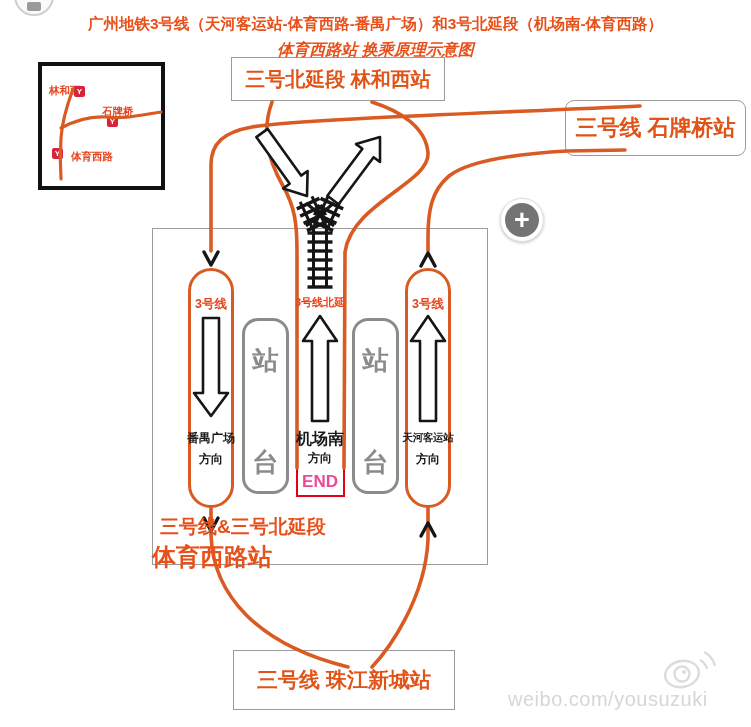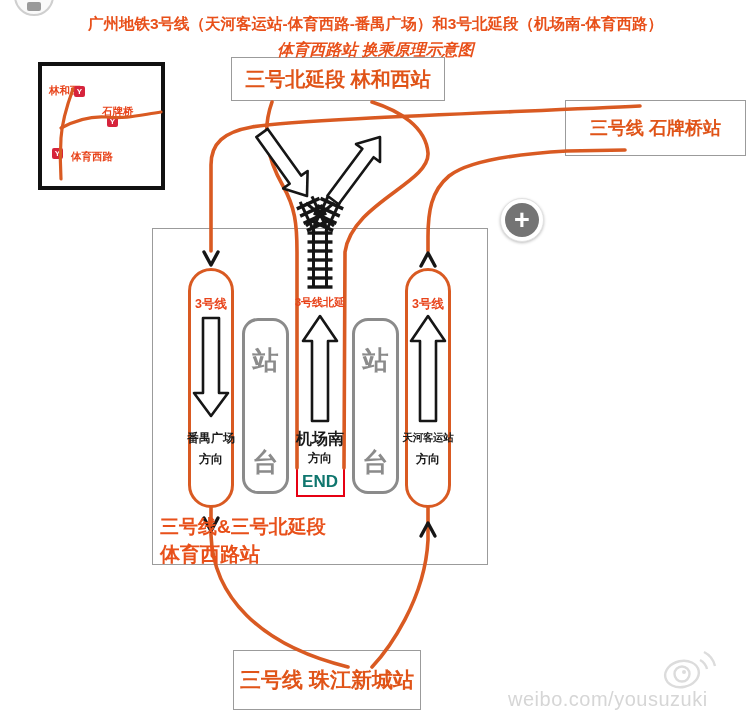--- a/index.html
+++ b/index.html
@@ -9,21 +9,21 @@
   .ttl{width:751px;text-align:center;font-weight:bold;color:#E8501A;z-index:3;margin-top:8px;}
   .callout{background:#fff;border:1.5px solid #9b9b9b;display:flex;align-items:center;justify-content:center;
            color:#E05418;font-weight:bold;z-index:1;box-sizing:border-box;}
   .stationbox{border:1.5px solid #9b9b9b;background:#fff;z-index:0;box-sizing:border-box;}
   .capsule{border:3px solid #D95A22;border-radius:23px;background:#fff;z-index:1;box-sizing:border-box;}
   .platform{border:3px solid #8b8b8b;border-radius:16px;background:#fff;z-index:1;box-sizing:border-box;}
   .pchar{position:absolute;left:0;width:100%;text-align:center;color:#8b8b8b;font-weight:bold;font-size:26px;}
   .tracklabel{color:#E8431A;font-weight:bold;text-align:center;z-index:3;white-space:nowrap;}
   .dirtext{color:#1a1a1a;font-weight:bold;text-align:center;z-index:3;white-space:nowrap;}
   .endbox{border:2.5px solid #E60013;border-top:none;background:#fff;z-index:1;box-sizing:border-box;}
-  .endtext{color:#0f766e;font-weight:bold;text-align:center;z-index:3;}
+  .endtext{color:#ec4899;font-weight:bold;text-align:center;z-index:3;}
   .caption{color:#E8501A;font-weight:bold;z-index:3;}
   .inset{border:4px solid #111;background:#fff;z-index:1;box-sizing:border-box;}
   .imarker{position:absolute;width:11px;height:11px;background:#D6243C;border-radius:2px;z-index:4;
            color:#fff;font-size:8px;font-weight:bold;display:flex;align-items:center;justify-content:center;}
   .ilabel{position:absolute;color:#E8431A;font-weight:bold;font-size:10.5px;white-space:nowrap;z-index:4;}
   #lines{position:absolute;left:0;top:0;z-index:2;pointer-events:none;}
   .watermark{color:#d6d6d6;font-size:20px;letter-spacing:0.5px;z-index:3;}
   .zoombtn{width:42px;height:42px;border-radius:50%;background:#fff;border:1px solid #e2e2e2;
            box-shadow:0 1px 3px rgba(0,0,0,.25);display:flex;align-items:center;justify-content:center;z-index:5;cursor:pointer;}
   .zoombtn .inner{width:34px;height:34px;border-radius:50%;background:#747474;display:flex;align-items:center;justify-content:center;
@@ -48,24 +48,24 @@
     <span class="imarker" style="left:32px;top:20px;">Y</span>
     <span class="ilabel" style="left:60px;top:39px;">石牌桥</span>
     <span class="imarker" style="left:65px;top:50px;">Y</span>
     <span class="imarker" style="left:10px;top:82px;">Y</span>
     <span class="ilabel" style="left:29px;top:84px;">体育西路</span>
   </div>
 
   <div class="abs callout" style="left:231px;top:57px;width:214px;height:44px;font-size:20px;">
     <span>三号北延段 林和西站</span>
   </div>
-  <div class="abs callout" style="left:565px;top:100px;width:181px;height:56px;font-size:18px;">
+  <div class="abs callout" style="left:565px;top:100px;width:181px;height:56px;font-size:22px;border-radius:9px;">
     <span>三号线 石牌桥站</span>
   </div>
-  <div class="abs callout" style="left:233px;top:650px;width:188px;height:60px;font-size:21px;">
+  <div class="abs callout" style="left:233px;top:650px;width:222px;height:60px;font-size:21px;">
     <span>三号线  珠江新城站</span>
   </div>
 
   <div class="abs stationbox" style="left:152px;top:228px;width:336px;height:337px;"></div>
 
   <div class="abs capsule" style="left:188px;top:268px;width:46px;height:240px;"></div>
   <div class="abs capsule" style="left:405px;top:268px;width:46px;height:240px;"></div>
   <div class="abs endbox" style="left:296px;top:466px;width:49px;height:31px;"></div>
 
   <div class="abs platform" style="left:242px;top:318px;width:47px;height:176px;">
@@ -83,21 +83,21 @@
 
   <div class="abs dirtext" style="left:175px;top:430px;width:72px;font-size:12px;">番禺广场</div>
   <div class="abs dirtext" style="left:175px;top:451px;width:72px;font-size:12px;">方向</div>
   <div class="abs dirtext" style="left:284px;top:429px;width:72px;font-size:16px;">机场南</div>
   <div class="abs dirtext" style="left:284px;top:450px;width:72px;font-size:12px;">方向</div>
   <div class="abs endtext" style="left:284px;top:472px;width:72px;font-size:17px;">END</div>
   <div class="abs dirtext" style="left:392px;top:431px;width:72px;font-size:10.5px;letter-spacing:-0.3px;">天河客运站</div>
   <div class="abs dirtext" style="left:392px;top:451px;width:72px;font-size:12px;">方向</div>
 
   <div class="abs caption" style="left:160px;top:514px;width:328px;font-size:19px;">三号线&amp;三号北延段</div>
-  <div class="abs caption" style="left:160px;top:541px;width:320px;font-size:20px;">体育西路站</div>
+  <div class="abs caption" style="left:152px;top:541px;width:320px;font-size:24px;">体育西路站</div>
 
   <div class="abs watermark" style="left:508px;top:688px;">weibo.com/yousuzuki</div>
 
   <div class="abs zoombtn" style="left:500px;top:198px;">
     <div class="inner">+</div>
   </div>
 
   <svg id="lines" width="751" height="727" viewBox="0 0 751 727">
 
     <g stroke="#D95A22" stroke-width="3.2" fill="none" stroke-linecap="round">

